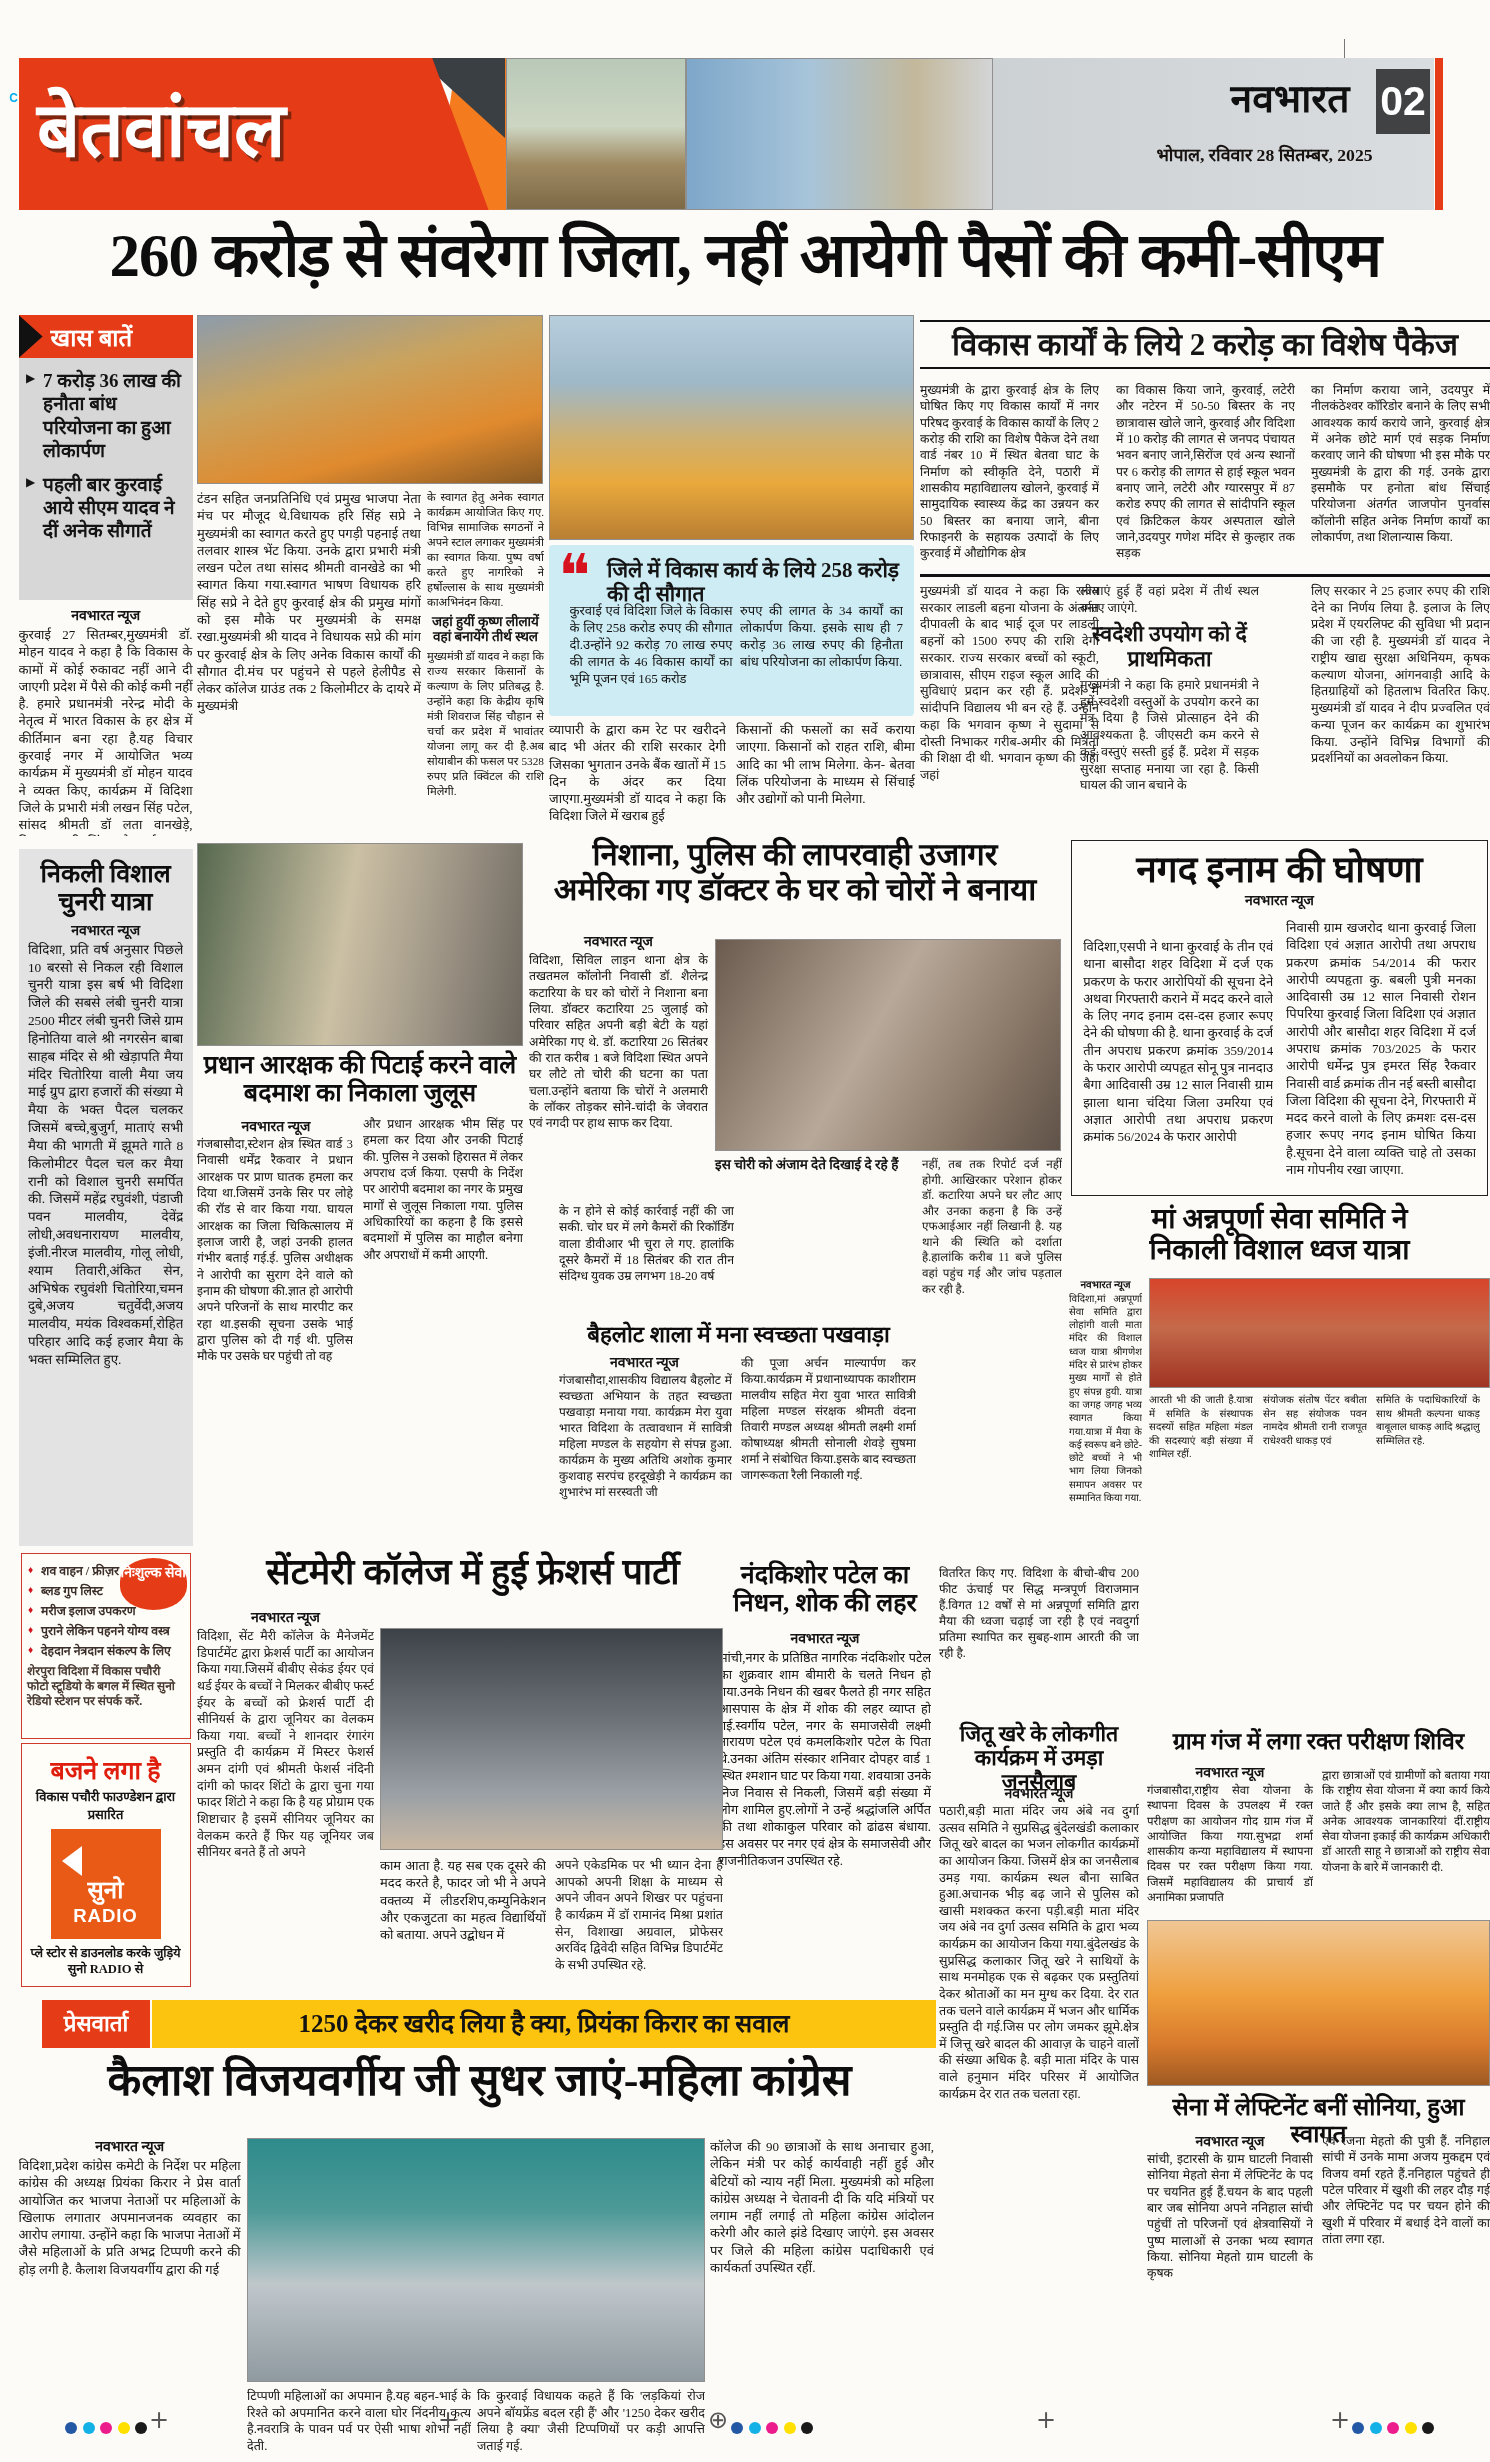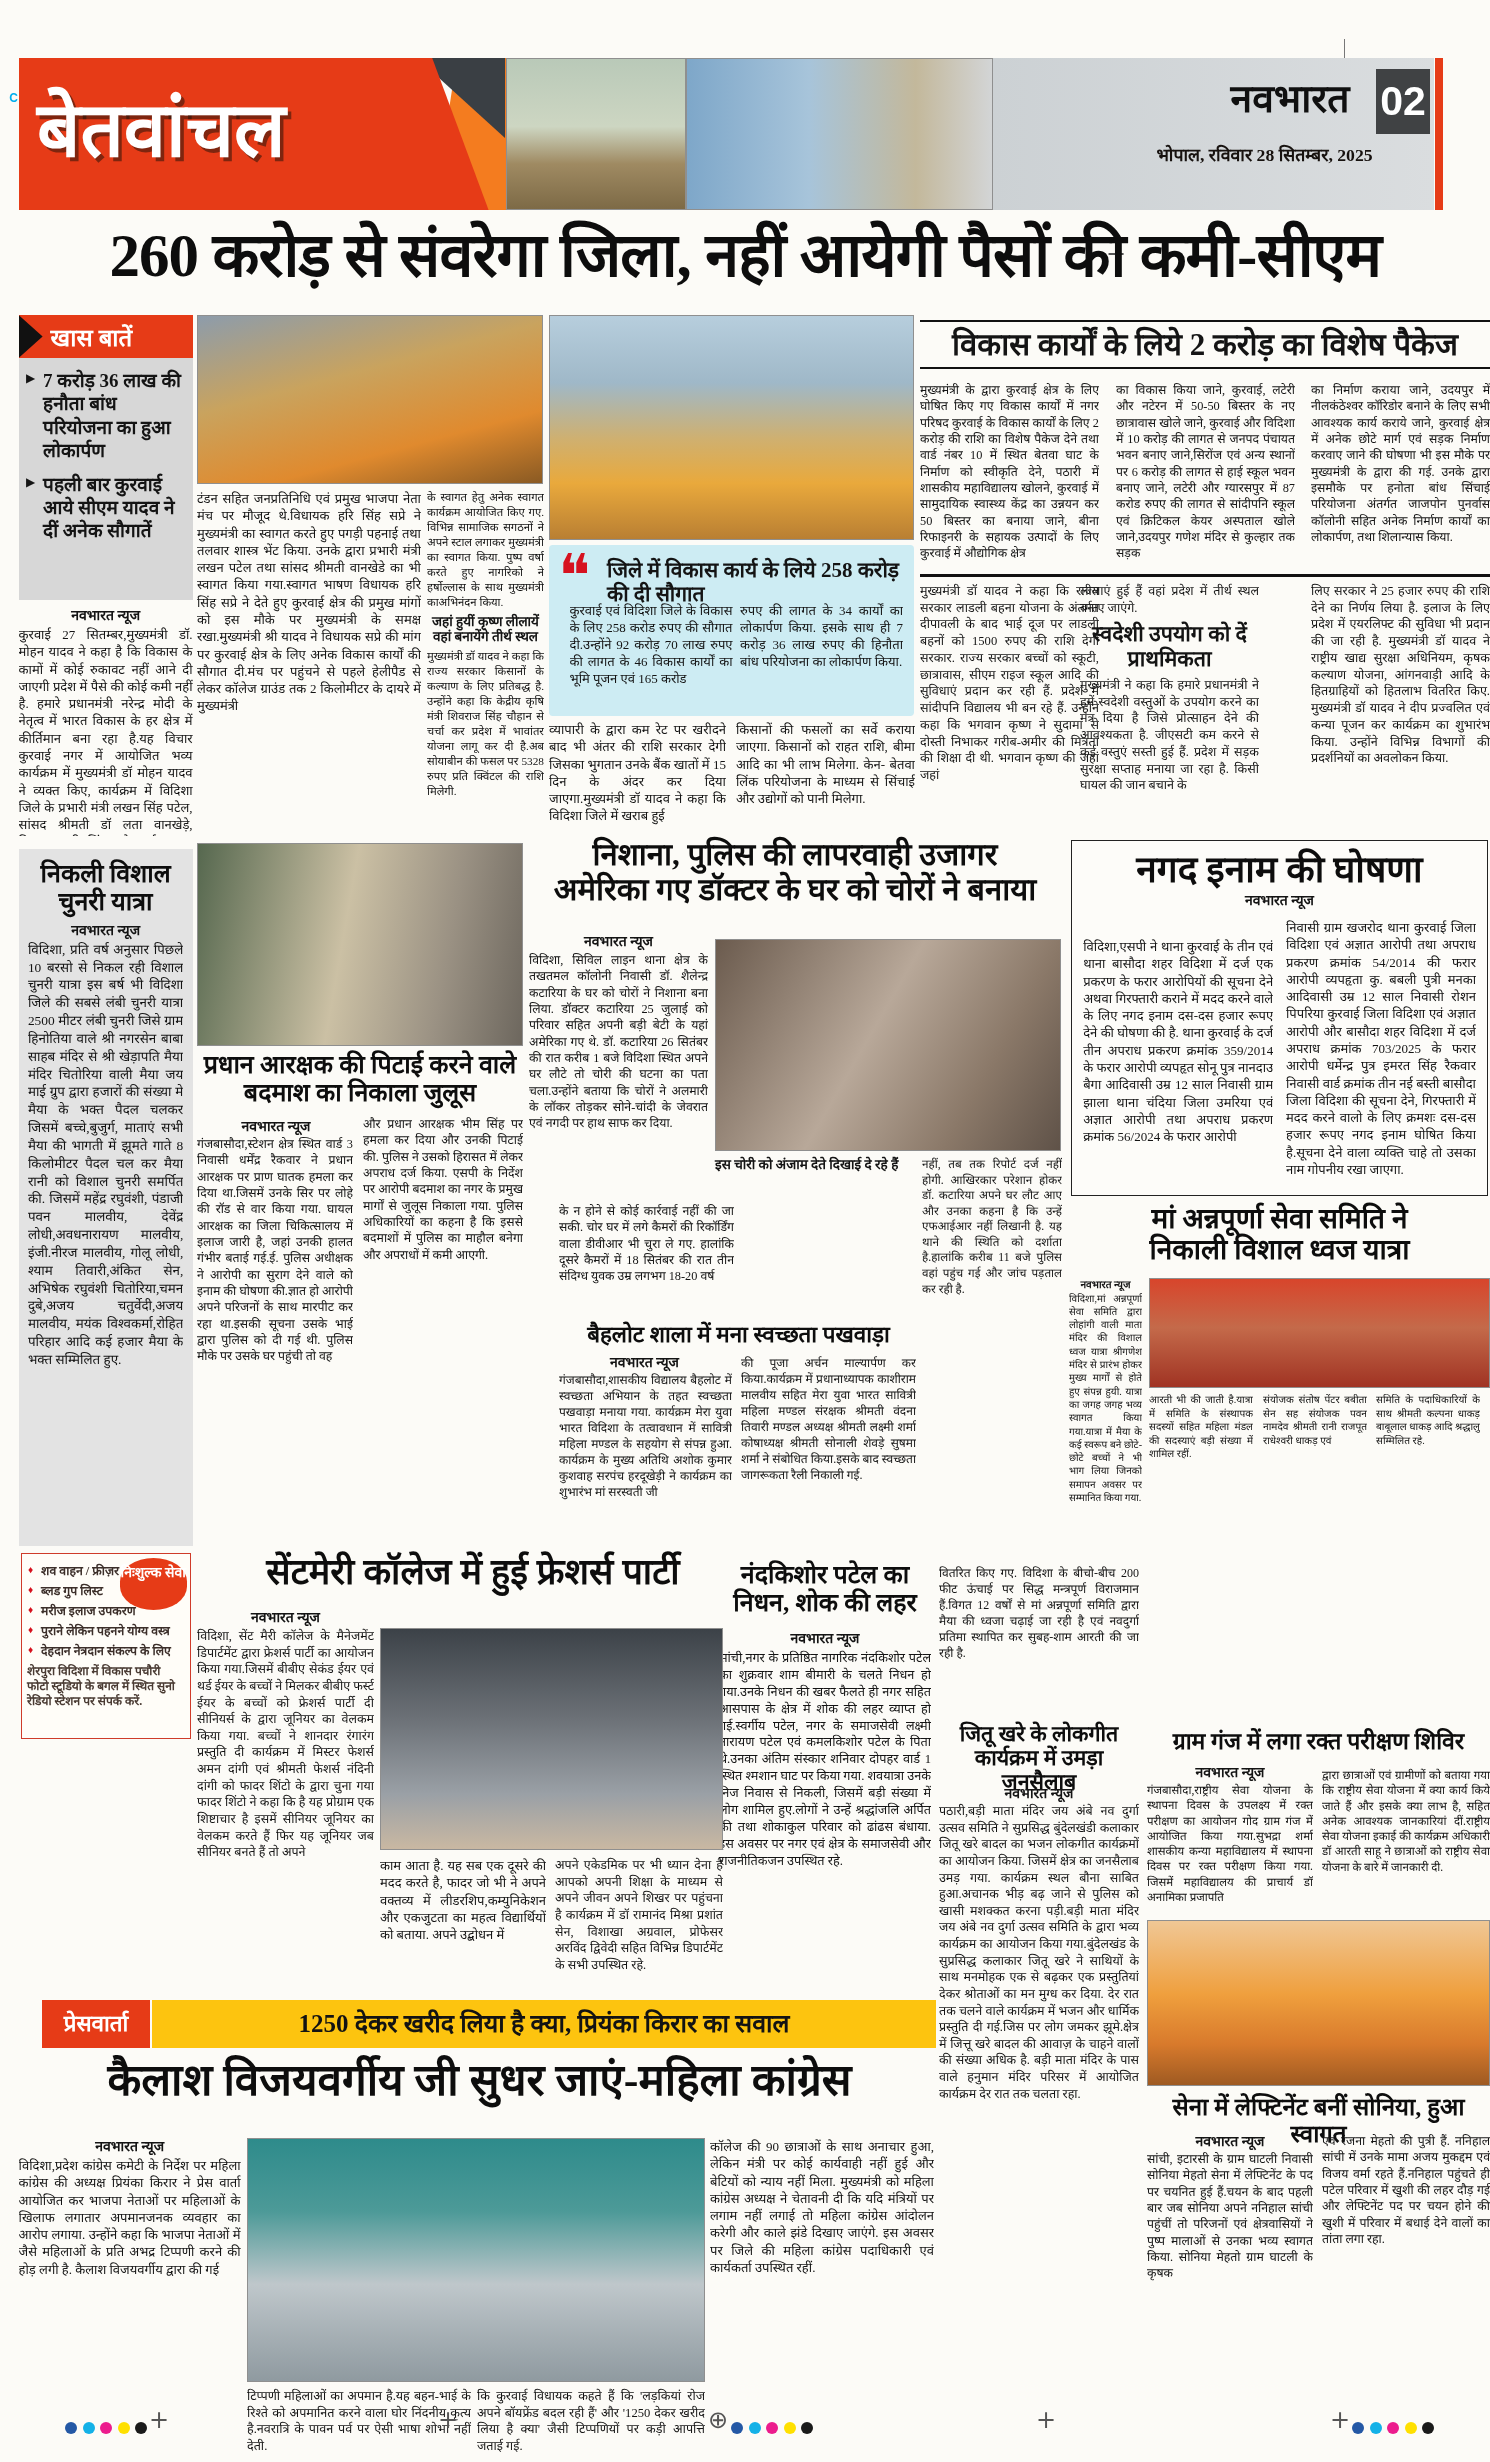--- a/index.html
+++ b/index.html
@@ -147,20 +147,30 @@
   <div class="t adbox" style="left:20.5px;top:1553px;width:170px;height:186px;padding:5.6px;">
     <div class="seva-badge">निःशुल्क सेवा</div>
     <div class="seva-item" style="width:93px;">शव वाहन / फ्रीज़र</div>
     <div class="seva-item" style="width:93px;">ब्लड गुप लिस्ट</div>
     <div class="seva-item">मरीज इलाज उपकरण</div>
     <div class="seva-item">पुराने लेकिन पहनने योग्य वस्त्र</div>
     <div class="seva-item">देहदान नेत्रदान संकल्प के लिए</div>
     <div style="font-size:12px;font-weight:bold;color:#4a3b33;margin-top:3.7px;line-height:1.25;">शेरपुरा विदिशा में विकास पचौरी फोटो स्टूडियो के बगल में स्थित सुनो रेडियो स्टेशन पर संपर्क करें.</div>
   </div>
 
+  <div class="t adbox" style="left:20.5px;top:1743px;width:170px;height:244px;padding:7.5px 5.6px;text-align:center;">
+    <div style="color:#e01e0e;font-size:25px;font-weight:bold;">बजने लगा है</div>
+    <div style="font-size:13px;font-weight:bold;margin-top:1.9px;">विकास पचौरी फाउण्डेशन द्वारा प्रसारित</div>
+    <div class="radio-logo">
+      <span class="mega"></span>
+      <div style="padding-top:43px;font-size:24px;font-weight:bold;">सुनो</div>
+      <div style="font-size:18.6px;font-weight:bold;letter-spacing:0.9px;font-family:'Liberation Sans',sans-serif;">RADIO</div>
+    </div>
+    <div style="font-size:12.6px;font-weight:bold;line-height:1.3;">प्ले स्टोर से डाउनलोड करके जुड़िये सुनो RADIO से</div>
+  </div>
 
   <div class="t photo" style="left:197px;top:843px;width:326px;height:203px;background:linear-gradient(100deg,#56684f 0%,#cbc0a4 45%,#9a9183 75%,#6d675e 100%);"></div>
   <div class="t hl" style="left:197px;top:1051px;width:326px;font-size:25px;">प्रधान आरक्षक की पिटाई करने वाले बदमाश का निकाला जुलूस</div>
   <div class="t byline" style="left:197px;top:1116px;width:158px;">नवभारत न्यूज</div>
   <div class="t body" style="left:197px;top:1136px;width:156px;height:408px;font-size:12.3px;">गंजबासौदा,स्टेशन क्षेत्र स्थित वार्ड 3 निवासी धर्मेंद्र रैकवार ने प्रधान आरक्षक पर प्राण घातक हमला कर दिया था.जिसमें उनके सिर पर लोहे की रॉड से वार किया गया. घायल आरक्षक का जिला चिकित्सालय में इलाज जारी है, जहां उनकी हालत गंभीर बताई गई.ई. पुलिस अधीक्षक ने आरोपी का सुराग देने वाले को इनाम की घोषणा की.ज्ञात हो आरोपी अपने परिजनों के साथ मारपीट कर रहा था.इसकी सूचना उसके भाई द्वारा पुलिस को दी गई थी. पुलिस मौके पर उसके घर पहुंची तो वह</div>
   <div class="t body" style="left:363px;top:1116px;width:160px;height:428px;font-size:12.3px;">और प्रधान आरक्षक भीम सिंह पर हमला कर दिया और उनकी पिटाई की. पुलिस ने उसको हिरासत में लेकर अपराध दर्ज किया. एसपी के निर्देश पर आरोपी बदमाश का नगर के प्रमुख मार्गों से जुलूस निकाला गया. पुलिस अधिकारियों का कहना है कि इससे बदमाशों में पुलिस का माहौल बनेगा और अपराधों में कमी आएगी.</div>
 
   <div class="t hl" style="left:526px;top:838px;width:538px;font-size:31px;">
     <div>निशाना, पुलिस की लापरवाही उजागर</div>
       <div>अमेरिका गए डॉक्टर के घर को चोरों ने बनाया</div>

